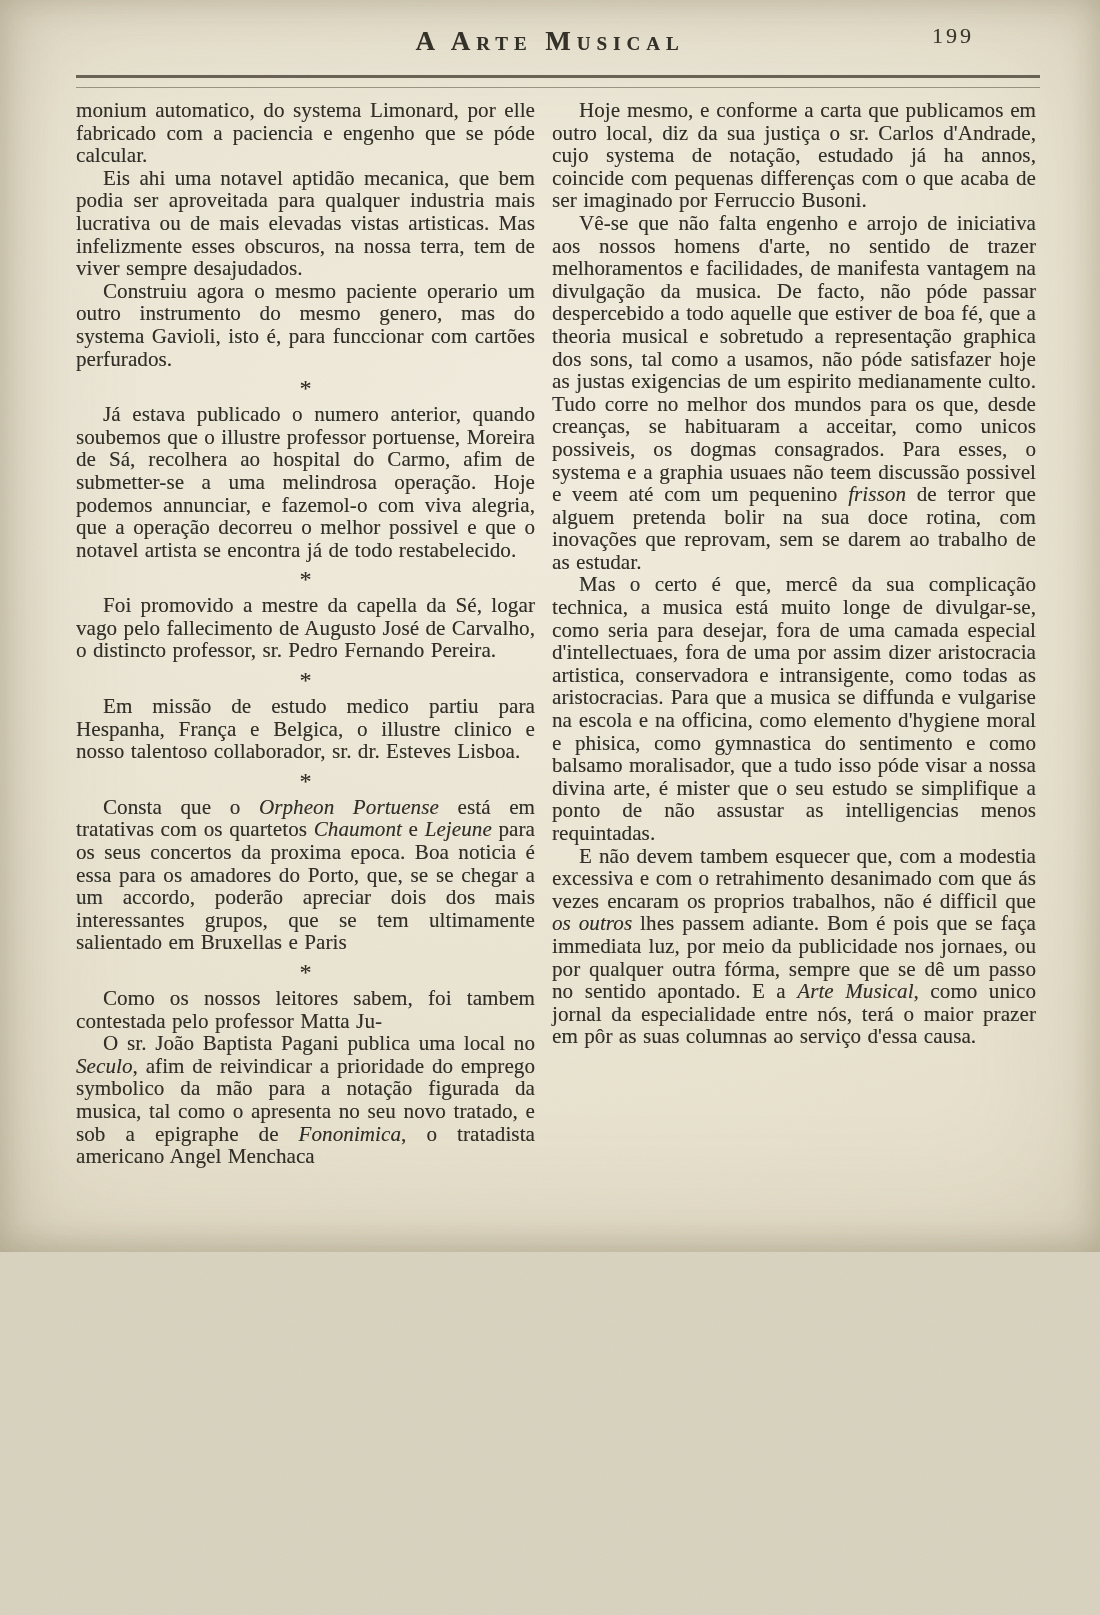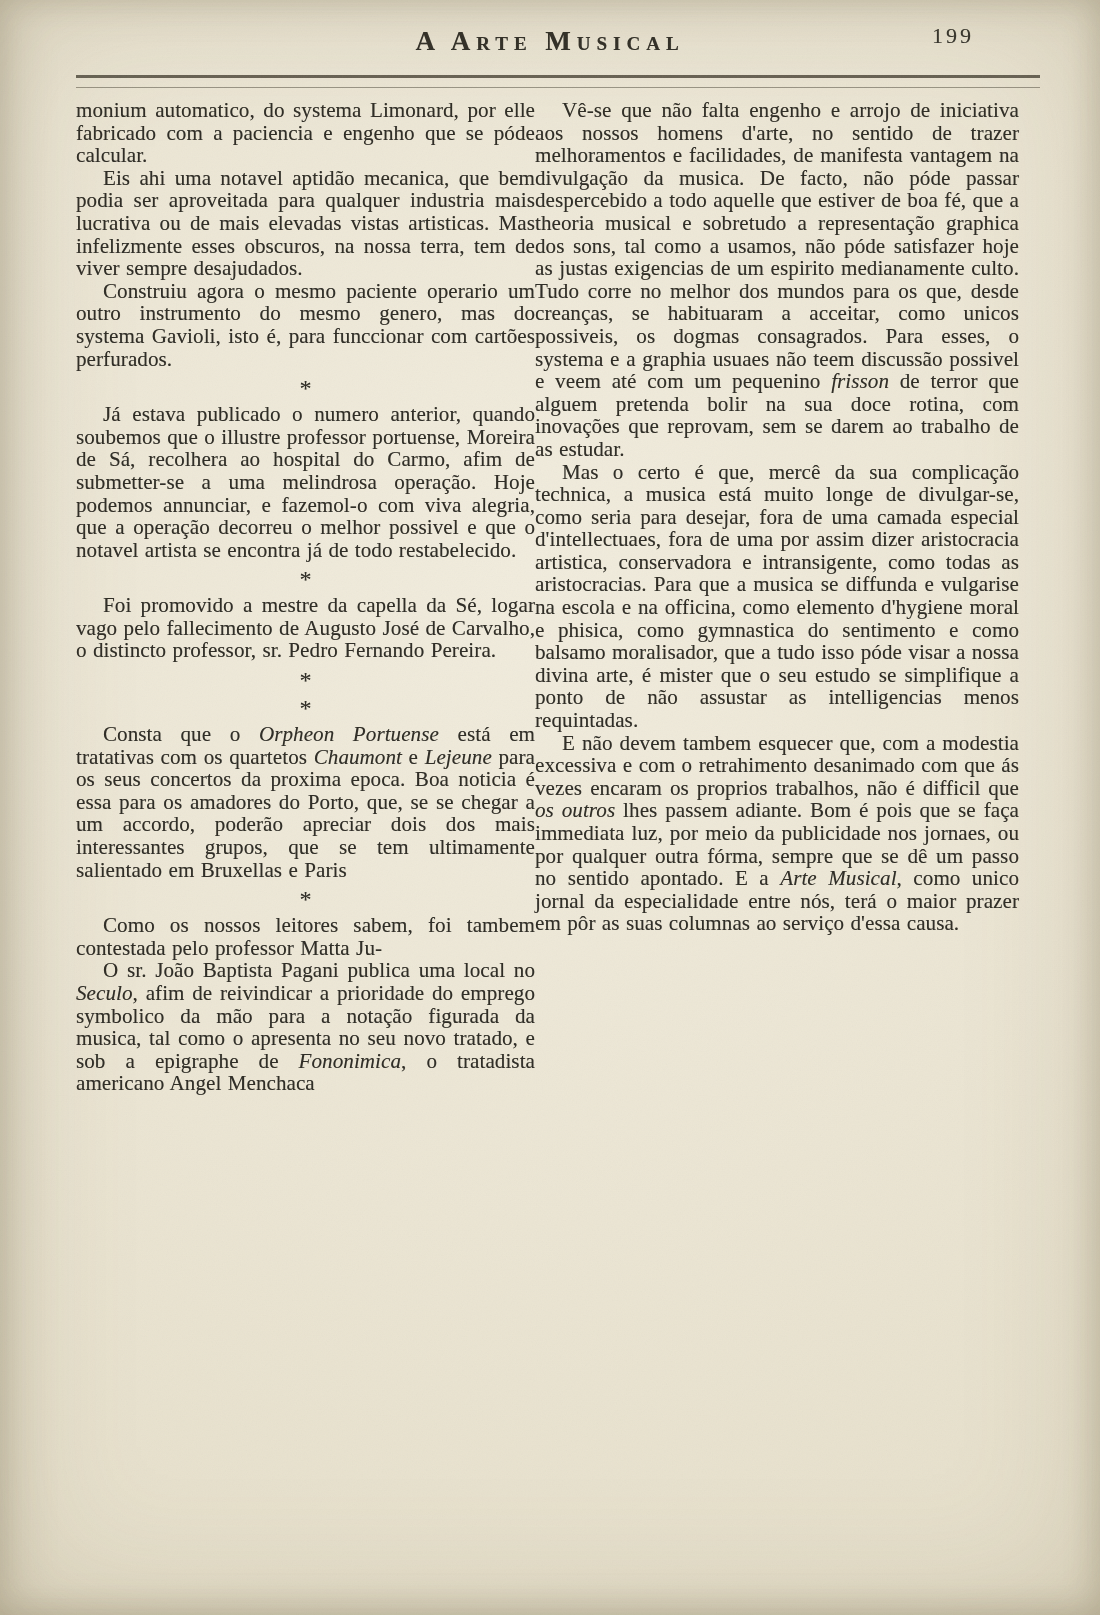--- a/index.html
+++ b/index.html
@@ -1,18 +1,18 @@
 <!DOCTYPE html>
 <html><head>
 <meta charset="utf-8">
 <style>
   html,body{margin:0;padding:0;}
   body{width:1100px;height:1615px;overflow:hidden;background:#d8d2bf;}
   .page{
-    position:relative;width:1100px;height:1615px;
+    position:relative;width:1100px;height:1252px;
     background:radial-gradient(ellipse 120% 85% at 48% 35%, #f1ecdd 0%, #ebe5d3 48%, #e3dcc6 100%);
     font-family:"Liberation Serif","DejaVu Serif",serif;
     color:#2d2b24;
   }
   .vignette{
     position:absolute;inset:0;pointer-events:none;z-index:5;
     box-shadow:inset 0 0 140px rgba(118,104,70,.20),
                inset 16px 0 44px rgba(118,106,76,.18),
                inset -10px 0 30px rgba(118,106,76,.12),
                inset 0 -8px 26px rgba(110,98,70,.10);
@@ -27,21 +27,21 @@
   .page-number{
     position:absolute;top:23px;right:126px;
     font-size:22px;letter-spacing:3px;color:#33312a;
     text-shadow:.3px .3px 0 rgba(46,44,37,.4);
   }
   .header-rule{
     margin:7px 60px 0 76px;height:9px;
     border-top:3px solid rgba(70,65,52,.80);
     border-bottom:1.6px solid rgba(70,65,52,.50);
   }
-  .columns{display:flex;padding:11px 62px 0 76px;box-sizing:border-box;}
+  .columns{display:flex;gap:17px;padding:11px 62px 0 76px;box-sizing:border-box;}
   .col{
     text-align:justify;font-size:21px;line-height:22.6px;
     letter-spacing:.1px;word-spacing:1px;
     text-shadow:.25px .25px 0 rgba(45,43,36,.38);
   }
   .col-left{width:459px;}
   .col-right{width:484px;}
   .para{margin:0;}
   .para.indent{text-indent:27px;}
   .para em{margin-top:33px;}
@@ -66,27 +66,29 @@
   <main class="columns">
     <div class="col col-left">
         <p class="para"><span>monium automatico, do systema Limonard, por elle fabricado com a paciencia e engenho que se póde calcular.</span></p>
         <p class="para indent"><span>Eis ahi uma notavel aptidão mecanica, que bem podia ser aproveitada para qualquer industria mais lucrativa ou de mais elevadas vistas artisticas. Mas infelizmente esses obscuros, na nossa terra, tem de viver sempre desajudados.</span></p>
         <p class="para indent"><span>Construiu agora o mesmo paciente operario um outro instrumento do mesmo genero, mas do systema Gavioli, isto é, para funccionar com cartões perfurados.</span></p>
         <div class="separator">*</div>
         <p class="para indent"><span>Já estava publicado o numero anterior, quando soubemos que o illustre professor portuense, Moreira de Sá, recolhera ao hospital do Carmo, afim de submetter-se a uma melindrosa operação. Hoje podemos annunciar, e fazemol-o com viva alegria, que a operação decorreu o melhor possivel e que o notavel artista se encontra já de todo restabelecido.</span></p>
         <div class="separator">*</div>
         <p class="para indent"><span>Foi promovido a mestre da capella da Sé, logar vago pelo fallecimento de Augusto José de Carvalho, o distincto professor, sr. Pedro Fernando Pereira.</span></p>
         <div class="separator">*</div>
+        <p class="para indent"><span>Em missão de estudo medico partiu para Hespanha, França e Belgica, o illustre clinico e nosso talentoso collaborador, sr. dr. Esteves Lisboa.</span></p>
         <div class="separator">*</div>
         <p class="para indent"><span>Consta que o </span><em>Orpheon Portuense</em><span> está em tratativas com os quartetos </span><em>Chaumont</em><span> e </span><em>Lejeune</em><span> para os seus concertos da proxima epoca. Boa noticia é essa para os amadores do Porto, que, se se chegar a um accordo, poderão apreciar dois dos mais interessantes grupos, que se tem ultimamente salientado em Bruxellas e Paris</span></p>
         <div class="separator">*</div>
         <p class="para indent"><span>Como os nossos leitores sabem, foi tambem contestada pelo professor Matta Ju-</span></p>
         <p class="para indent"><span>O sr. João Baptista Pagani publica uma local no </span><em>Seculo</em><span>, afim de reivindicar a prioridade do emprego symbolico da mão para a notação figurada da musica, tal como o apresenta no seu novo tratado, e sob a epigraphe de </span><em>Fononimica</em><span>, o tratadista americano Angel Menchaca</span></p>
       </div>
     <div class="col col-right">
+        <p class="para indent"><span>Hoje mesmo, e conforme a carta que publicamos em outro local, diz da sua justiça o sr. Carlos d'Andrade, cujo systema de notação, estudado já ha annos, coincide com pequenas differenças com o que acaba de ser imaginado por Ferruccio Busoni.</span></p>
         <p class="para indent"><span>Vê-se que não falta engenho e arrojo de iniciativa aos nossos homens d'arte, no sentido de trazer melhoramentos e facilidades, de manifesta vantagem na divulgação da musica. De facto, não póde passar despercebido a todo aquelle que estiver de boa fé, que a theoria musical e sobretudo a representação graphica dos sons, tal como a usamos, não póde satisfazer hoje as justas exigencias de um espirito medianamente culto. Tudo corre no melhor dos mundos para os que, desde creanças, se habituaram a acceitar, como unicos possiveis, os dogmas consagrados. Para esses, o systema e a graphia usuaes não teem discussão possivel e veem até com um pequenino </span><em>frisson</em><span> de terror que alguem pretenda bolir na sua doce rotina, com inovações que reprovam, sem se darem ao trabalho de as estudar.</span></p>
         <p class="para indent"><span>Mas o certo é que, mercê da sua complicação technica, a musica está muito longe de divulgar-se, como seria para desejar, fora de uma camada especial d'intellectuaes, fora de uma por assim dizer aristocracia artistica, conservadora e intransigente, como todas as aristocracias. Para que a musica se diffunda e vulgarise na escola e na officina, como elemento d'hygiene moral e phisica, como gymnastica do sentimento e como balsamo moralisador, que a tudo isso póde visar a nossa divina arte, é mister que o seu estudo se simplifique a ponto de não assustar as intelligencias menos requintadas.</span></p>
         <p class="para indent"><span>E não devem tambem esquecer que, com a modestia excessiva e com o retrahimento desanimado com que ás vezes encaram os proprios trabalhos, não é difficil que </span><em>os outros</em><span> lhes passem adiante. Bom é pois que se faça immediata luz, por meio da publicidade nos jornaes, ou por qualquer outra fórma, sempre que se dê um passo no sentido apontado. E a </span><em>Arte Musical</em><span>, como unico jornal da especialidade entre nós, terá o maior prazer em pôr as suas columnas ao serviço d'essa causa.</span></p>
       </div>
   </main>
 
   <svg class="texture" width="1100" height="1615" xmlns="http://www.w3.org/2000/svg">
     <filter id="paperNoise">
       <feTurbulence type="fractalNoise" baseFrequency="0.8" numOctaves="2" stitchTiles="stitch"></feTurbulence>
       <feColorMatrix type="saturate" values="0"></feColorMatrix>

